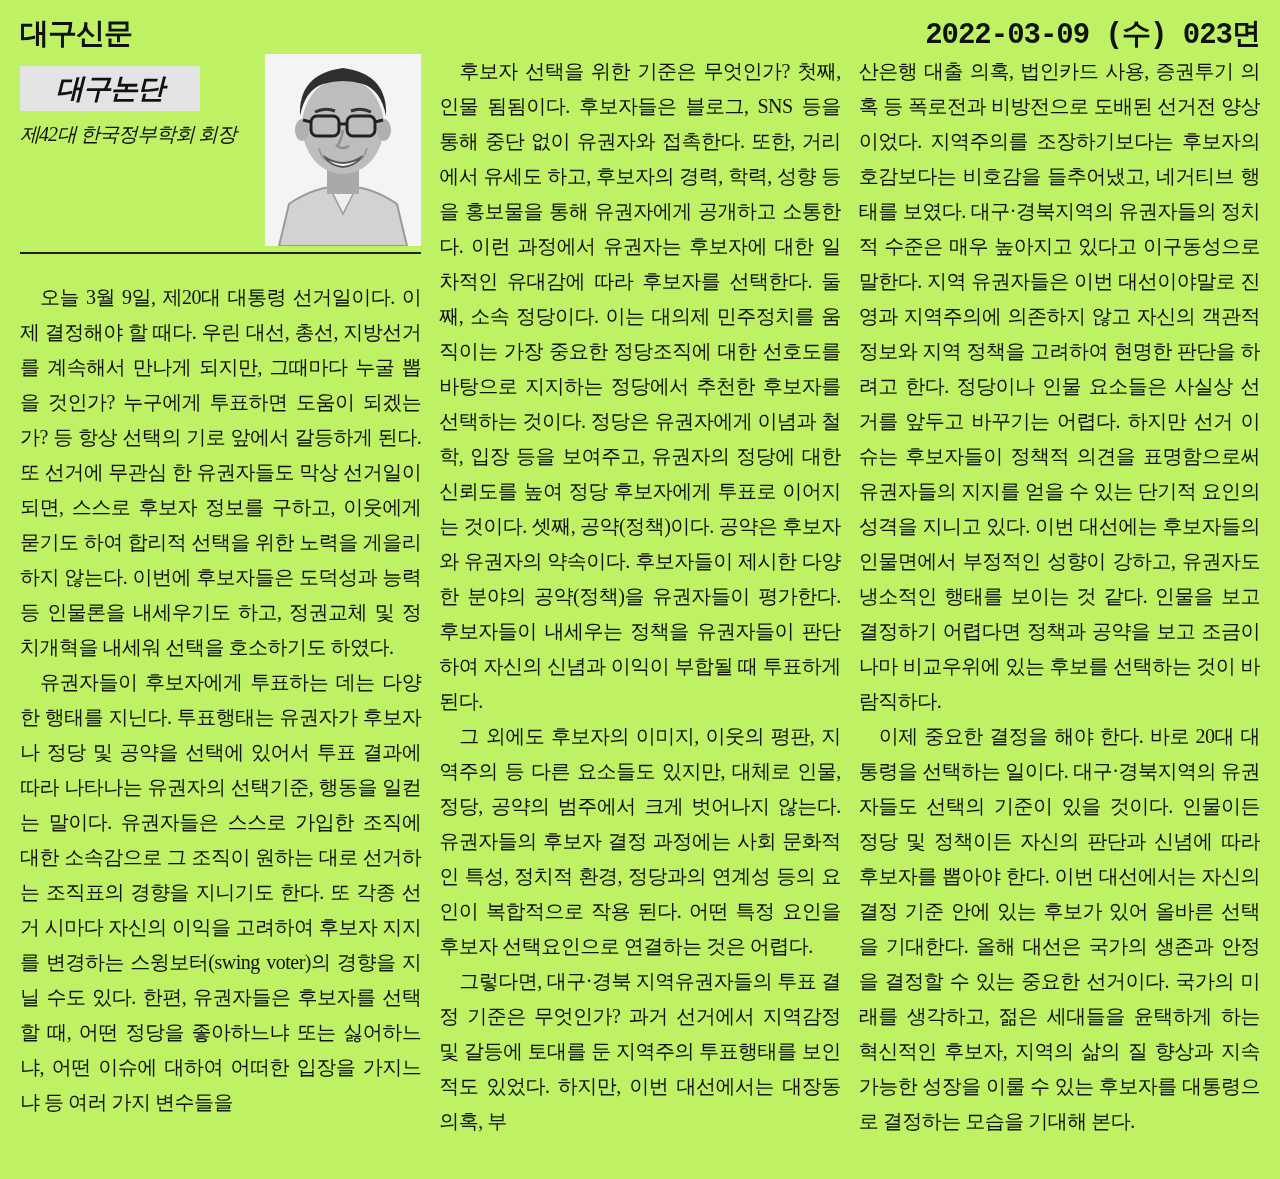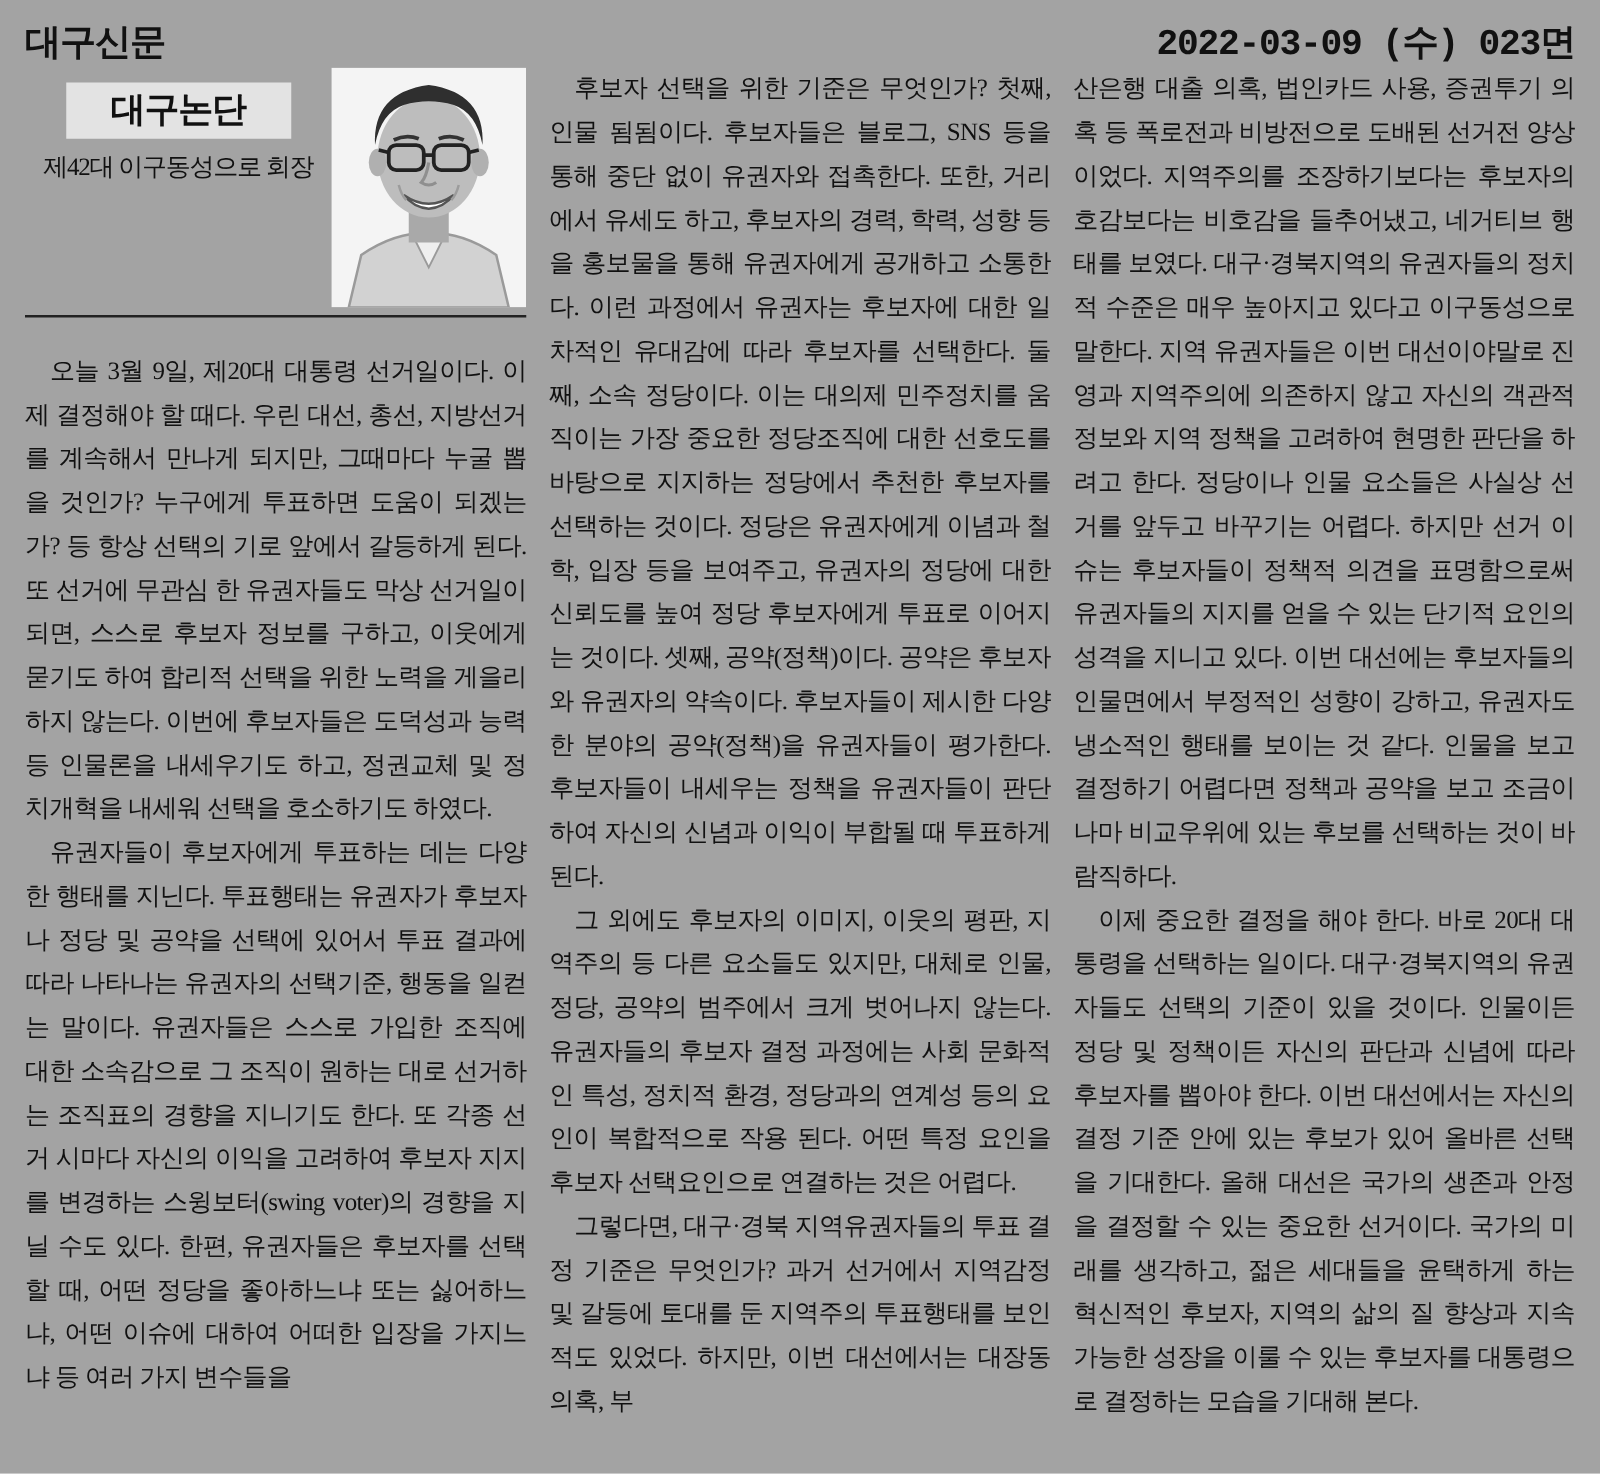--- a/index.html
+++ b/index.html
@@ -1,20 +1,20 @@
 <!DOCTYPE html>
 <html lang="ko"><head>
 <meta charset="utf-8">
 <style>
   html,body { margin:0; padding:0; background:#ffffff; }
   .page {
     position:relative;
     width:1280px; height:1179px;
     margin:0 auto;
-    background:#a3a3a3;
+    background:#bef264;
     color:#111111;
     font-family:"Liberation Serif","DejaVu Serif",serif;
     box-sizing:border-box;
     padding:14px 20px 10px 20px;
     overflow:hidden;
   }
   .top-row {
     display:flex; justify-content:space-between; align-items:flex-start;
   }
   .masthead {
@@ -54,22 +54,22 @@
     display:flex;
     align-items:stretch;
     border-bottom:2px solid #222222;
     padding-bottom:6px;
     margin-bottom:26px;
     height:200px;
     box-sizing:border-box;
   }
   .author-left {
     flex:1 1 auto;
-    text-align:center;
     padding-top:12px;
+    font-style:italic;
   }
   .label-box {
     display:inline-block;
     background:#e3e3e3;
     font-size:28px; font-weight:bold;
     letter-spacing:-1px;
     padding:5px 36px;
   }
   .author-name {
     font-size:31px; font-weight:bold;
@@ -95,21 +95,21 @@
     <div class="date-page">2022-03-09 (수) 023면</div>
   </div>
 
 
   <div class="content">
 
     <div class="col">
       <div class="author-block">
         <div class="author-left">
           <div class="label-box">대구논단</div>
-          <div class="author-title2">제42대 이구동성으로 회장</div>
+          <div class="author-title2">제42대 한국정부학회 회장</div>
         </div>
         <div class="photo">
           <svg viewBox="0 0 156 192" xmlns="http://www.w3.org/2000/svg">
             <rect x="0" y="0" width="156" height="192" fill="#f4f4f4"></rect>
 
             <path d="M14,192 L24,150 Q50,132 78,132 Q106,132 132,150 L142,192 Z" fill="#d2d2d2" stroke="#9a9a9a" stroke-width="2"></path>
             <path d="M64,132 L78,160 L92,132 Z" fill="#efefef" stroke="#9a9a9a" stroke-width="1.5"></path>
 
             <rect x="62" y="106" width="32" height="34" fill="#a9a9a9"></rect>
 

